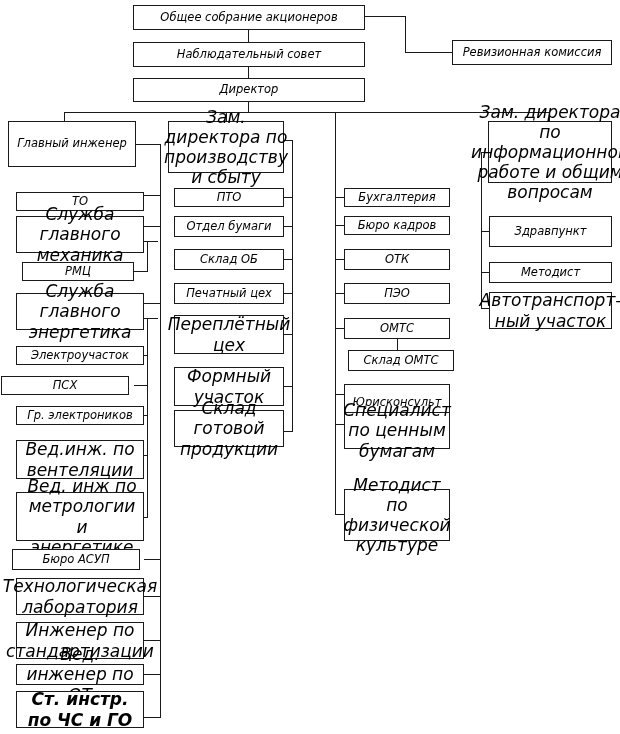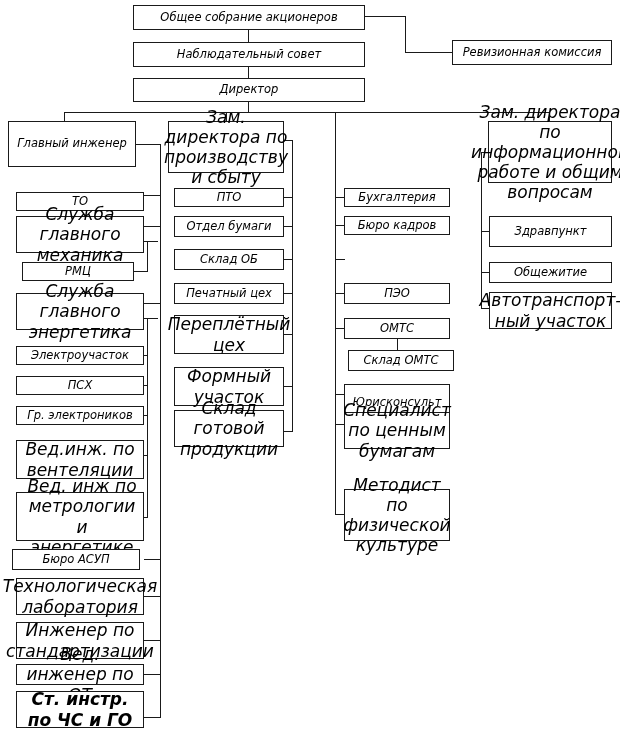--- a/index.html
+++ b/index.html
@@ -90,21 +90,21 @@
 
   <div class="node sm" style="left:16px;top:293px;width:128px;height:37px;">Служба главного энергетика</div>
   <div class="ln h" style="left:144px;top:303px;width:17px;"></div>
 
   <div class="ln h" style="left:144px;top:318px;width:14px;"></div>
   <div class="ln v" style="left:147px;top:318px;height:200px;"></div>
 
   <div class="node" style="left:16px;top:346px;width:128px;height:19px;">Электроучасток</div>
   <div class="ln h" style="left:134px;top:355px;width:14px;"></div>
 
-  <div class="node" style="left:16px;top:376px;width:128px;height:19px;">ПСХ</div>
+  <div class="node" style="left:1px;top:376px;width:128px;height:19px;">ПСХ</div>
   <div class="ln h" style="left:134px;top:385px;width:14px;"></div>
 
   <div class="node" style="left:16px;top:406px;width:128px;height:19px;">Гр. электроников</div>
   <div class="ln h" style="left:134px;top:415px;width:14px;"></div>
 
   <div class="node sm" style="left:16px;top:440px;width:128px;height:39px;">Вед.инж. по вентеляции</div>
   <div class="ln h" style="left:134px;top:455px;width:14px;"></div>
 
   <div class="node sm" style="left:16px;top:492px;width:128px;height:49px;padding-left:7px;">Вед. инж по метрологии и энергетике</div>
   <div class="ln h" style="left:134px;top:517px;width:14px;"></div>
@@ -151,20 +151,21 @@
   <div class="ln h" style="left:284px;top:431px;width:9px;"></div>
 
   <div class="ln v" style="left:335px;top:195px;height:320px;"></div>
 
   <div class="node" style="left:344px;top:188px;width:106px;height:19px;">Бухгалтерия</div>
   <div class="ln h" style="left:335px;top:197px;width:10px;"></div>
 
   <div class="node" style="left:344px;top:216px;width:106px;height:19px;">Бюро кадров</div>
   <div class="ln h" style="left:335px;top:225px;width:10px;"></div>
 
+  <div class="node" style="left:344px;top:249px;width:106px;height:21px;">ОТК</div>
   <div class="ln h" style="left:335px;top:259px;width:10px;"></div>
 
   <div class="node" style="left:344px;top:283px;width:106px;height:21px;">ПЭО</div>
   <div class="ln h" style="left:335px;top:293px;width:10px;"></div>
 
   <div class="node" style="left:344px;top:318px;width:106px;height:21px;">ОМТС</div>
   <div class="ln h" style="left:335px;top:328px;width:10px;"></div>
 
   <div class="ln v" style="left:397px;top:339px;height:12px;"></div>
   <div class="node" style="left:348px;top:350px;width:106px;height:21px;">Склад ОМТС</div>
@@ -179,19 +180,19 @@
   <div class="ln h" style="left:335px;top:514px;width:10px;"></div>
 
   <div class="node sm" style="left:488px;top:121px;width:124px;height:62px;">Зам. директора по информационной работе и общим вопросам</div>
 
   <div class="ln h" style="left:481px;top:152px;width:8px;"></div>
   <div class="ln v" style="left:481px;top:152px;height:157px;"></div>
 
   <div class="node" style="left:489px;top:216px;width:123px;height:31px;">Здравпункт</div>
   <div class="ln h" style="left:481px;top:231px;width:9px;"></div>
 
-  <div class="node" style="left:489px;top:262px;width:123px;height:21px;">Общежитие</div>
+  <div class="node" style="left:489px;top:262px;width:123px;height:21px;">Методист</div>
   <div class="ln h" style="left:481px;top:272px;width:9px;"></div>
 
   <div class="node sm" style="left:489px;top:292px;width:123px;height:37px;">Автотранспорт-ный участок</div>
   <div class="ln h" style="left:481px;top:308px;width:9px;"></div>
 
 </div>
 
 </body></html>

